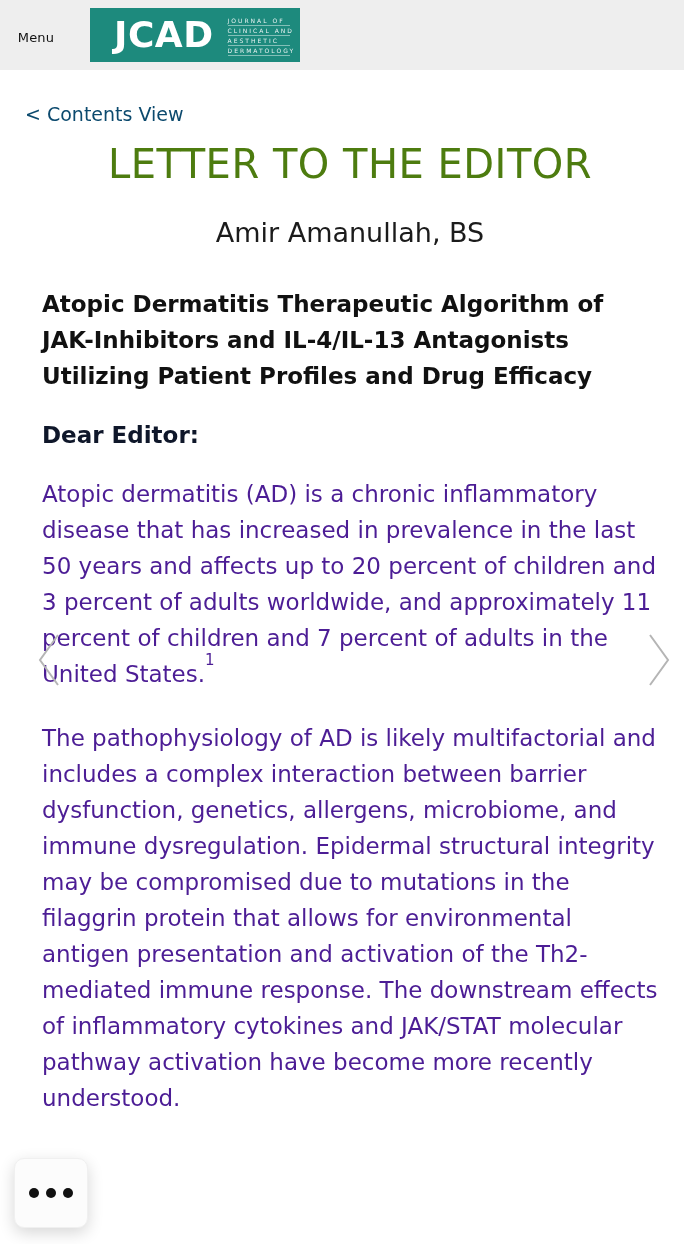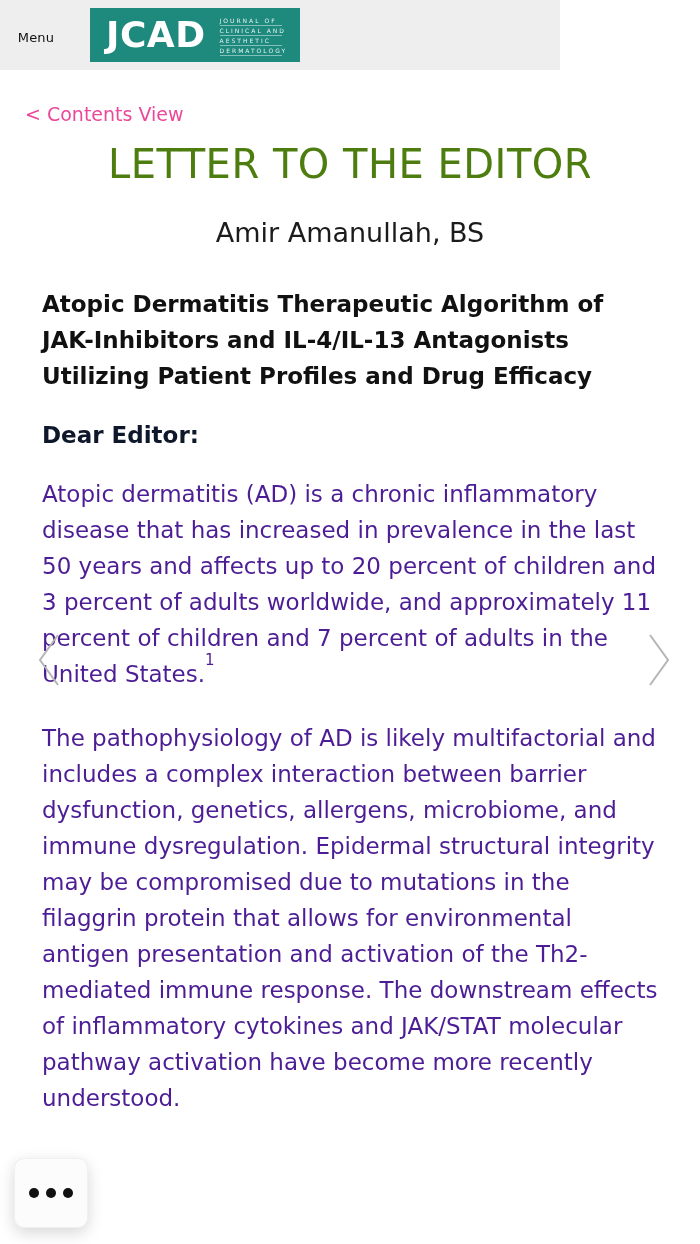--- a/index.html
+++ b/index.html
@@ -10,21 +10,21 @@
     color: #1b1b1b;
     width: 700px;
     height: 1244px;
     position: relative;
     overflow: hidden;
   }
 
   
   .topbar {
     position: relative;
-    width: 560px;
+    width: 684px;
     height: 70px;
     background: #eeeeee;
   }
   .menu-btn {
     position: absolute;
     left: 14px;
     top: 12px;
     width: 44px;
     text-align: center;
     cursor: pointer;
@@ -56,21 +56,21 @@
     background: #1d8a7d;
     display: flex;
     align-items: center;
     cursor: pointer;
   }
   .logo-acronym {
     color: #ffffff;
     font-weight: bold;
     font-size: 36px;
     letter-spacing: 0.5px;
-    padding-left: 16px;
+    padding-left: 24px;
     line-height: 1;
   }
   .logo-small {
     margin-left: 14px;
     margin-top: 2px;
   }
   .logo-small .sline {
     display: block;
     font-size: 6px;
     line-height: 9px;
@@ -82,21 +82,21 @@
   }
 
   
   .content {
     padding: 0 42px;
   }
   .back-link {
     display: inline-block;
     margin: 33px 0 0 -17px;
     font-size: 19px;
-    color: #ec4899;
+    color: #0c4a6e;
     text-decoration: none;
     cursor: pointer;
   }
   .section-title {
     margin-top: 16px;
     text-align: center;
     font-size: 40px;
     font-weight: 400;
     color: #4d7c0f;
     letter-spacing: 0.5px;

